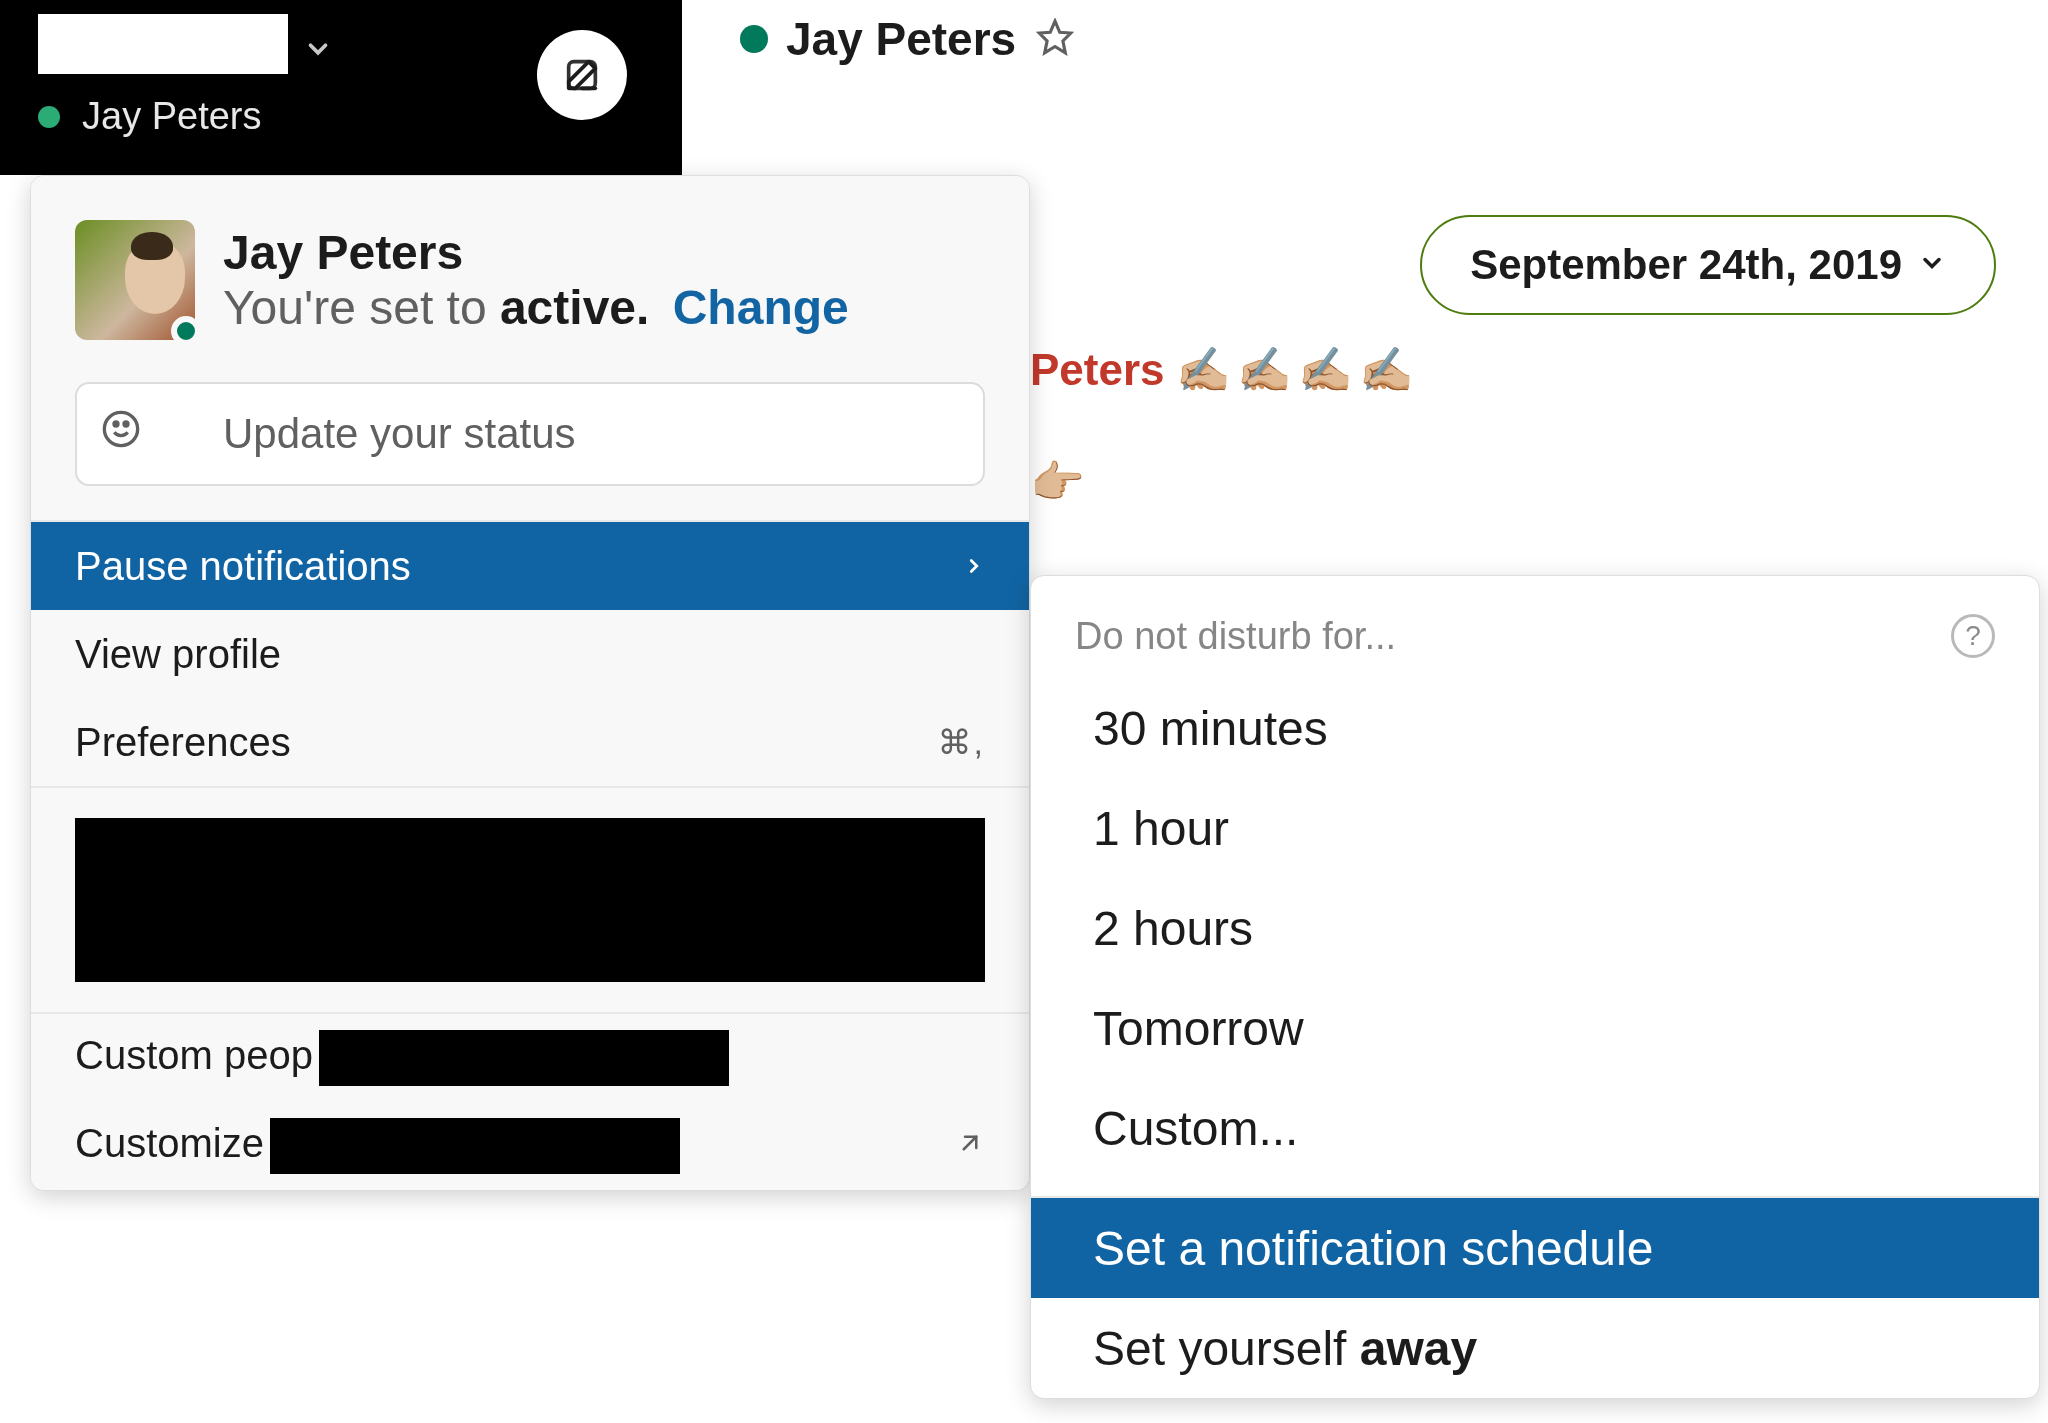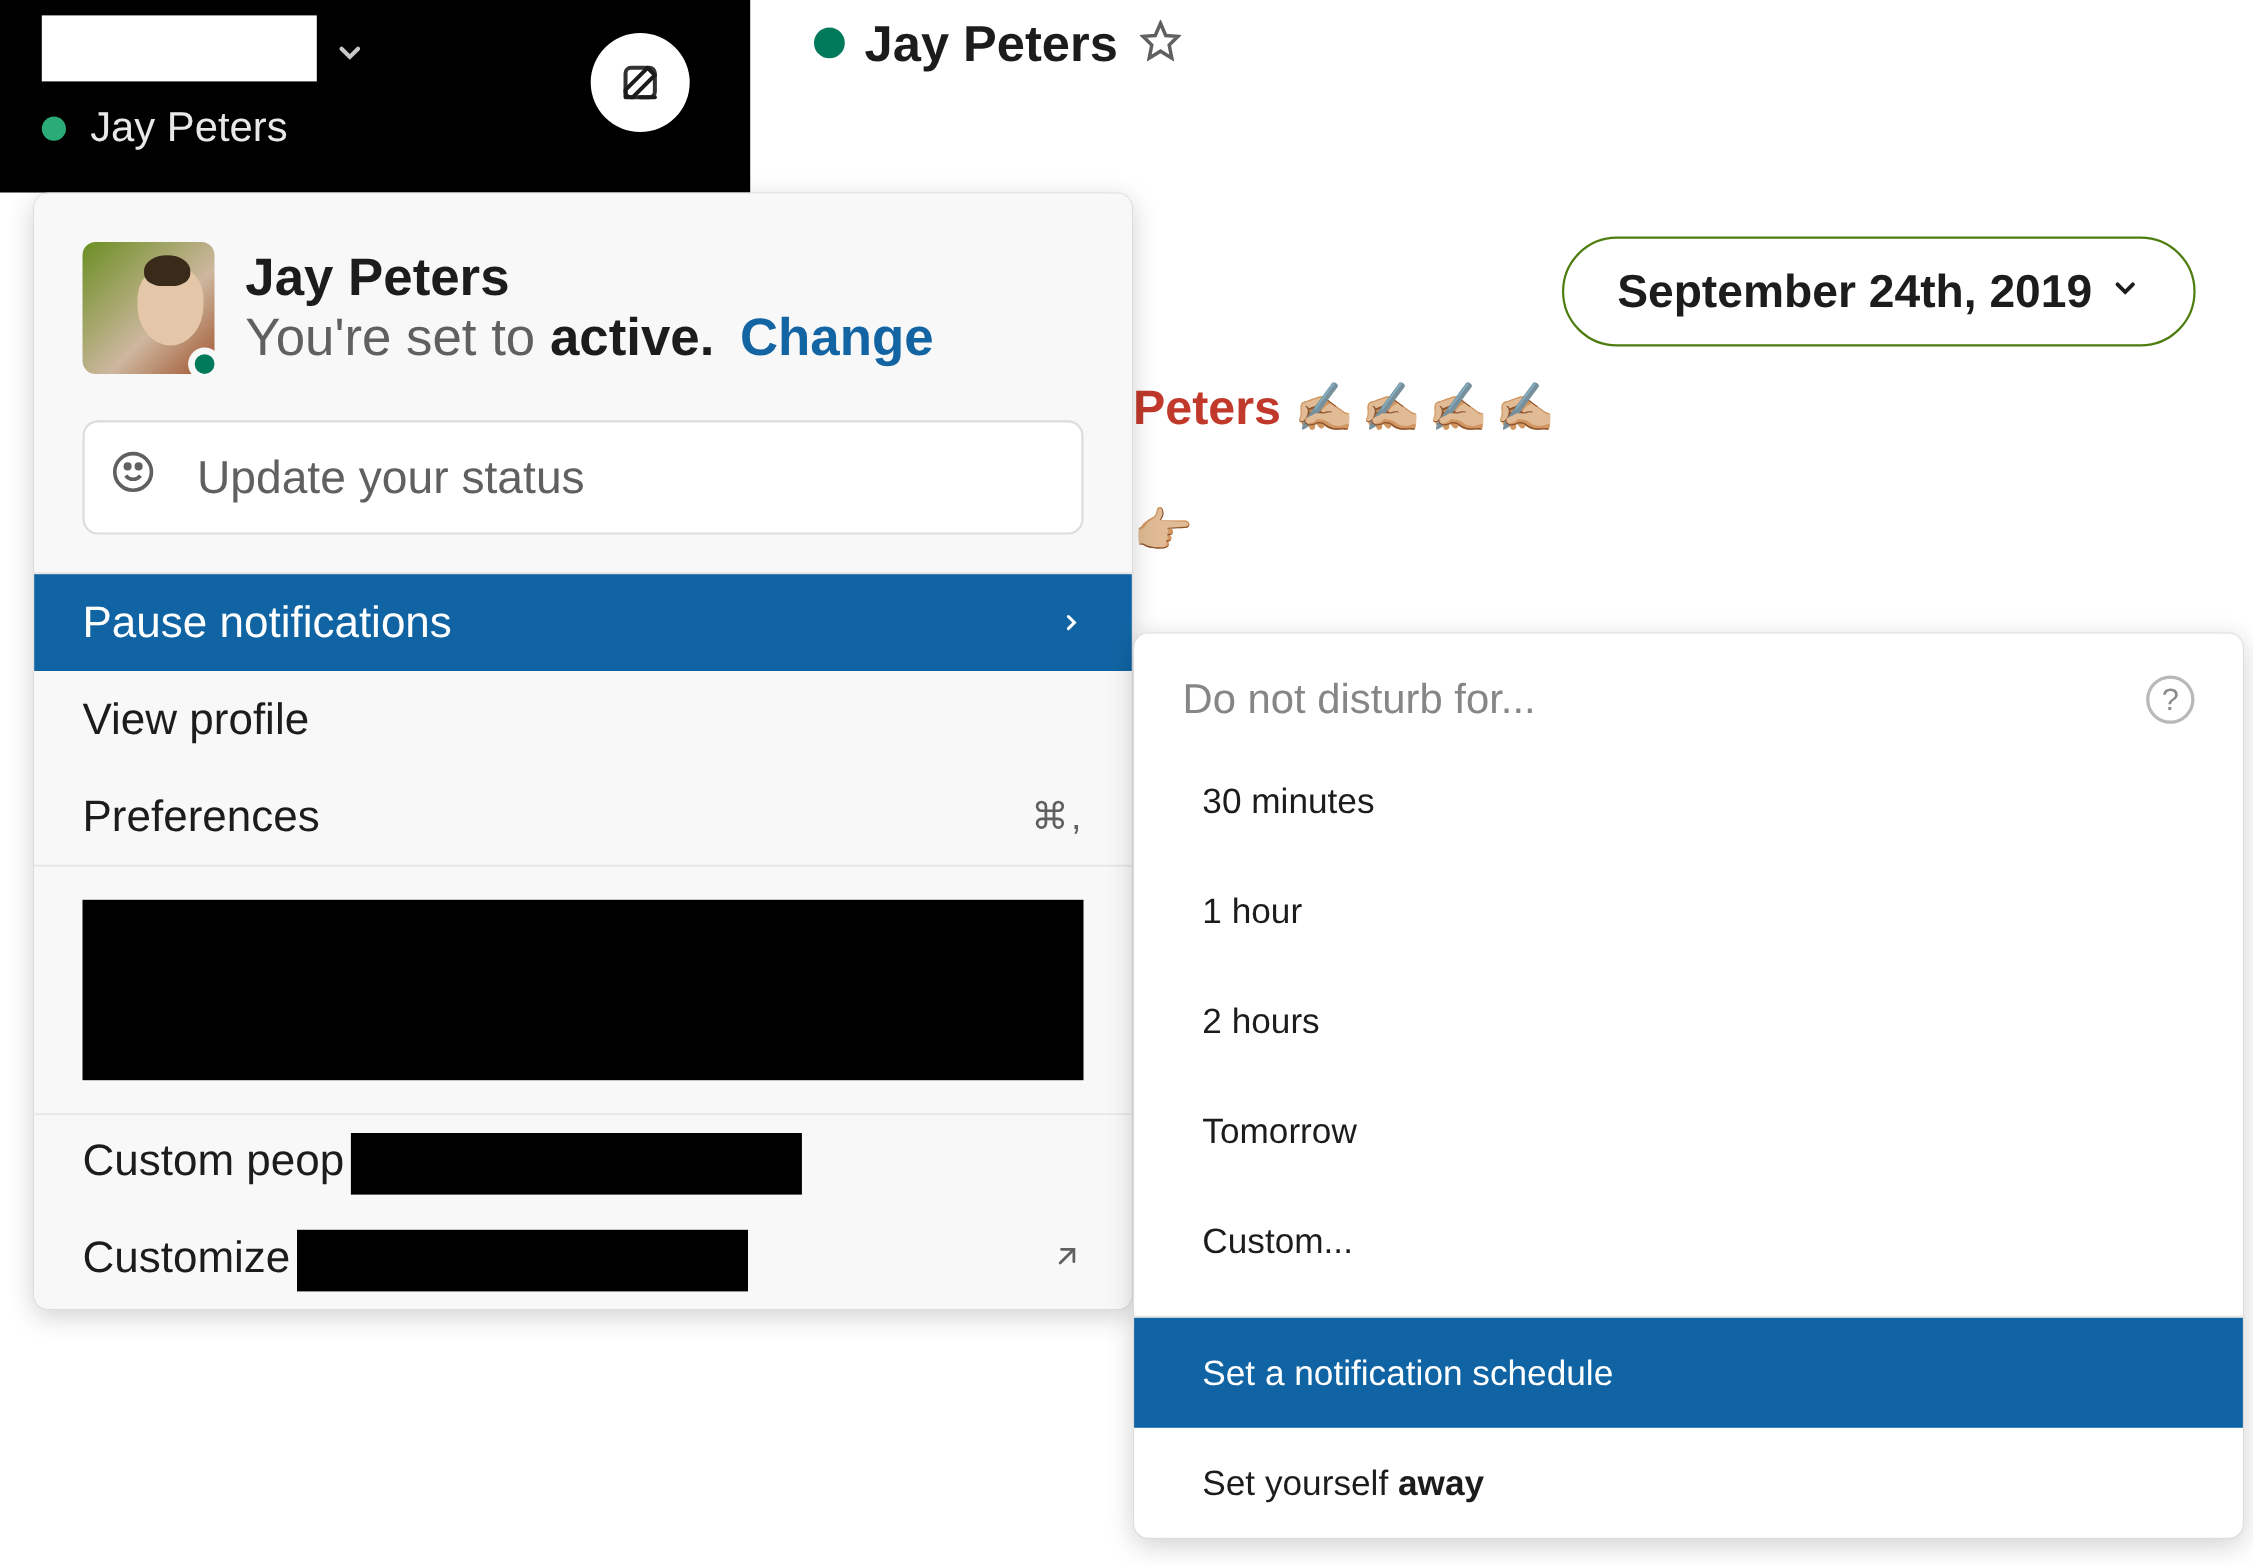--- a/index.html
+++ b/index.html
@@ -182,20 +182,21 @@
 
   .status-input {
     margin: 4px 44px 34px 44px;
     border: 2px solid #dcdcdc;
     border-radius: 14px;
     height: 104px;
     display: flex;
     align-items: center;
     padding: 0 24px;
     background: #ffffff;
+    gap: 44px;
   }
   .status-input .smile {
     font-size: 44px;
     color: #616061;
   }
   .status-input .ph {
     margin-left: 38px;
     font-size: 42px;
     color: #616061;
   }
@@ -265,21 +266,21 @@
     border-radius: 50%;
     display: flex; align-items: center; justify-content: center;
     color: #8b8b8b;
     font-size: 28px;
   }
   .submenu-item {
     height: 100px;
     display: flex;
     align-items: center;
     padding: 0 62px;
-    font-size: 32px;
+    font-size: 48px;
     color: #1d1c1d;
   }
   .submenu-divider { height: 2px; background: #e8e8e8; margin-top: 18px; }
   .submenu-item.selected {
     background: #1164a3;
     color: #ffffff;
   }
   .submenu-item .away-word { font-weight: 700; }
 </style>
 </head>

